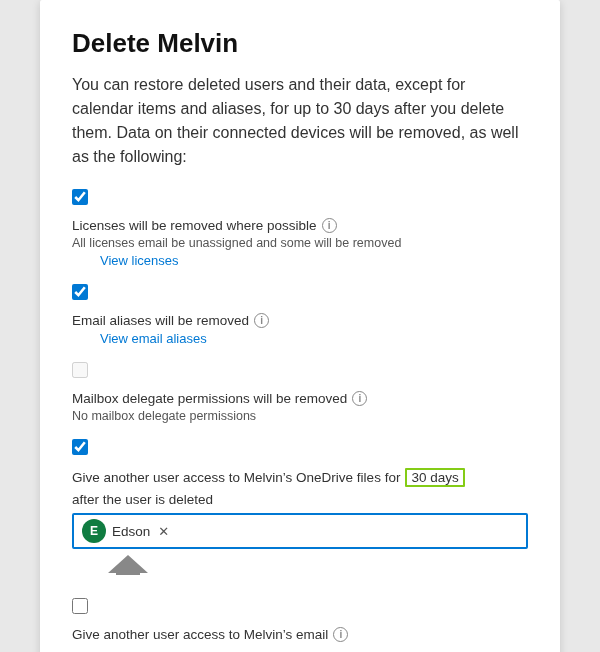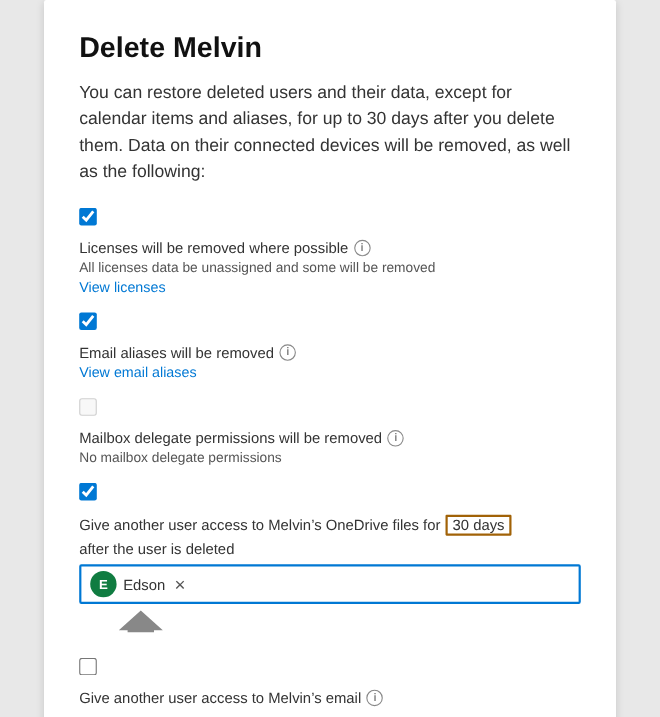--- a/index.html
+++ b/index.html
@@ -79,32 +79,33 @@
       color: #555;
       margin-top: 3px;
     }
     .link {
       color: #0078d4;
       font-size: 13px;
       text-decoration: none;
       cursor: pointer;
       display: inline-block;
       margin-top: 3px;
+      margin-left: 28px;
     }
     .onedrive-label {
       font-size: 13.5px;
       color: #333;
       display: flex;
       align-items: center;
       gap: 5px;
       flex-wrap: wrap;
     }
     .days-badge {
       display: inline-block;
-      border: 2px solid #a16207;
+      border: 2px solid #84cc16;
       color: #333;
       padding: 0px 4px;
       font-size: 13.5px;
       font-weight: 500;
       border-radius: 1px;
     }
     .user-input-row {
       display: flex;
       align-items: center;
       border: 2px solid #0078d4;
@@ -168,21 +169,21 @@
   
   <div class="section">
     <div class="checkbox-wrap">
       <input type="checkbox" checked="" style="">
     </div>
     <div class="section-content">
       <div class="section-label">
         <span>Licenses will be removed where possible</span>
         <span class="info-icon">i</span>
       </div>
-      <div class="sub-text">All licenses data be unassigned and some will be removed</div>
+      <div class="sub-text">All licenses email be unassigned and some will be removed</div>
       <a class="link" href="#">View licenses</a>
     </div>
   </div>
 
   
   <div class="section">
     <div class="checkbox-wrap">
       <input type="checkbox" checked="" style="">
     </div>
     <div class="section-content">

